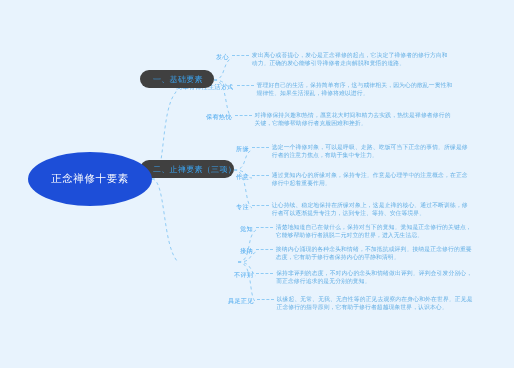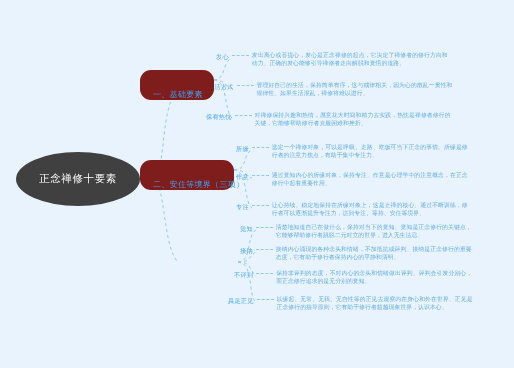--- a/index.html
+++ b/index.html
@@ -24,46 +24,46 @@
     left: 0;
     top: 0;
     width: 514px;
     height: 368px;
     pointer-events: none;
   }
 
   
   .root-node {
     position: absolute;
-    left: 16px;
+    left: 28px;
     top: 152px;
     width: 124px;
     height: 54px;
     border-radius: 62px / 27px;
-    background: #404040;
+    background: #1d4ed8;
     display: flex;
     align-items: center;
     justify-content: center;
     z-index: 5;
   }
   .root-label {
     color: #ffffff;
     font-size: 10.5px;
     letter-spacing: 0.6px;
     white-space: nowrap;
   }
 
   
   .branch-node {
     position: absolute;
-    height: 30px;
+    height: 18px;
     border-radius: 11px;
-    background: #7f1d1d;
+    background: #404040;
     display: flex;
-    align-items: flex-end;
+    align-items: center;
     padding: 0 13px;
     z-index: 4;
     box-sizing: border-box;
   }
   .branch-label {
     color: #3ba3ef;
     font-size: 8px;
     white-space: nowrap;
     letter-spacing: 0.3px;
   }
@@ -159,21 +159,21 @@
     <span class="sub-desc">管理好自己的生活，保持简单有序，这与戒律相关，因为心的散乱一贯性和规律性。如果生活混乱，禅修将难以进行。</span>
   </div>
 
   <div class="sub-item" style="left:206px; top:111px;">
     <span class="sub-label">保有热忱</span>
     <span class="sub-dash"></span>
     <span class="sub-desc">对禅修保持兴趣和热情，愿意花大时间和精力去实践，热忱是禅修者修行的关键，它能够帮助修行者克服困难和挫折。</span>
   </div>
 
   <div class="branch-node branch-2">
-    <span class="branch-label">二、安住等境界（三项）</span>
+    <span class="branch-label">二、止禅要素（三项）</span>
   </div>
 
   <div class="sub-item" style="left:236px; top:143px;">
     <span class="sub-label">所缘</span>
     <span class="sub-dash"></span>
     <span class="sub-desc">选定一个禅修对象，可以是呼吸、走路、吃饭可当下正念的事情。所缘是修行者的注意力焦点，有助于集中专注力。</span>
   </div>
 
   <div class="sub-item" style="left:236px; top:171px;">
     <span class="sub-label">作意</span>

